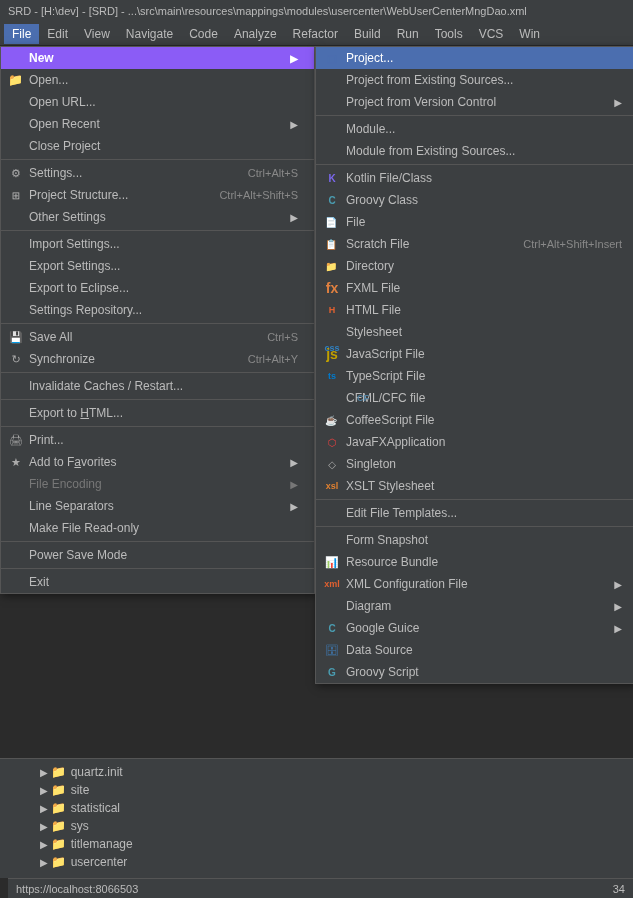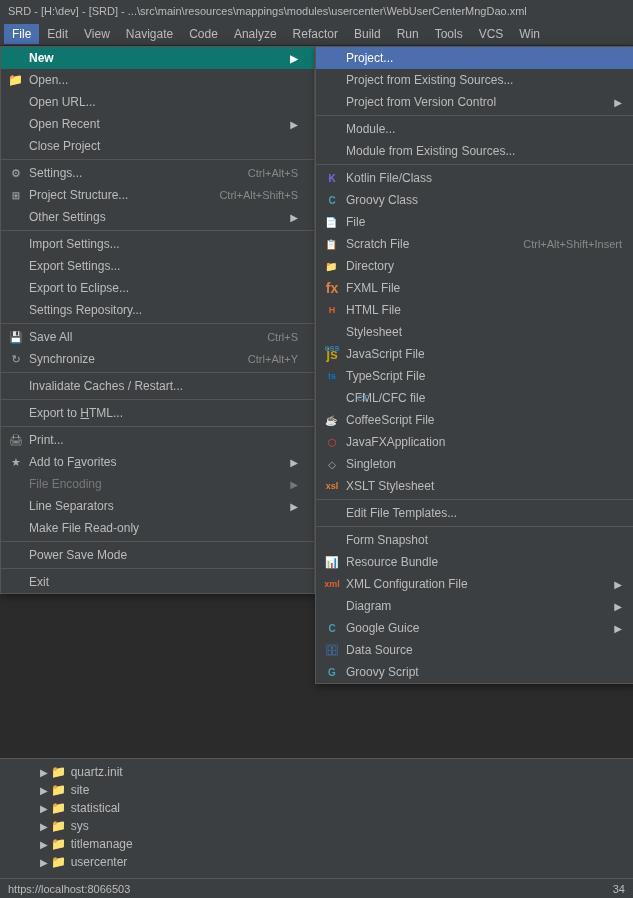--- a/index.html
+++ b/index.html
@@ -69,21 +69,21 @@
       align-items: center;
       padding: 4px 16px 4px 28px;
       color: #bbbbbb;
       font-size: 12px;
       position: relative;
       white-space: nowrap;
     }
     .menu-item.section-header {
       font-weight: bold;
       color: #ffffff;
-      background: #0f766e;
+      background: #8b5cf6;
     }
     .menu-item.disabled {
       color: #777777;
     }
     .menu-item .shortcut {
       margin-left: auto;
       color: #888888;
       font-size: 11px;
     }
     .menu-item .arrow {
@@ -161,21 +161,21 @@
       padding: 2px 0;
       color: #bbbbbb;
       font-size: 12px;
     }
     .tree-item .indent { width: 20px; display: inline-block; }
 
     
     .status-bar {
       position: absolute;
       bottom: 0;
-      left: 0;
+      left: 8px;
       right: 0;
       height: 20px;
       background: #3c3f41;
       border-top: 1px solid #555;
       display: flex;
       align-items: center;
       padding: 0 8px;
       color: #bbbbbb;
       font-size: 11px;
     }

